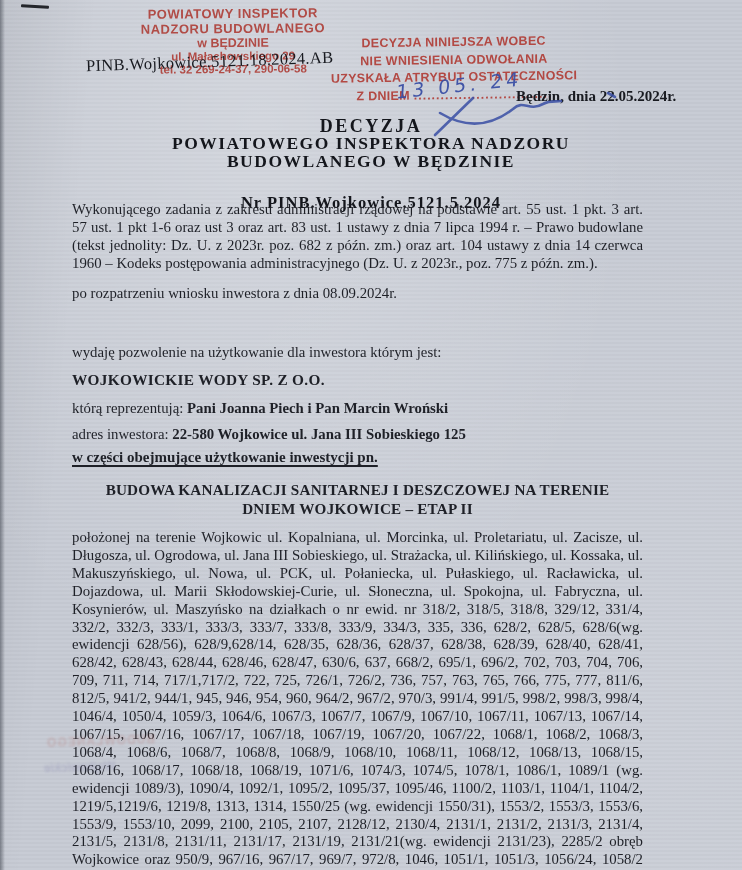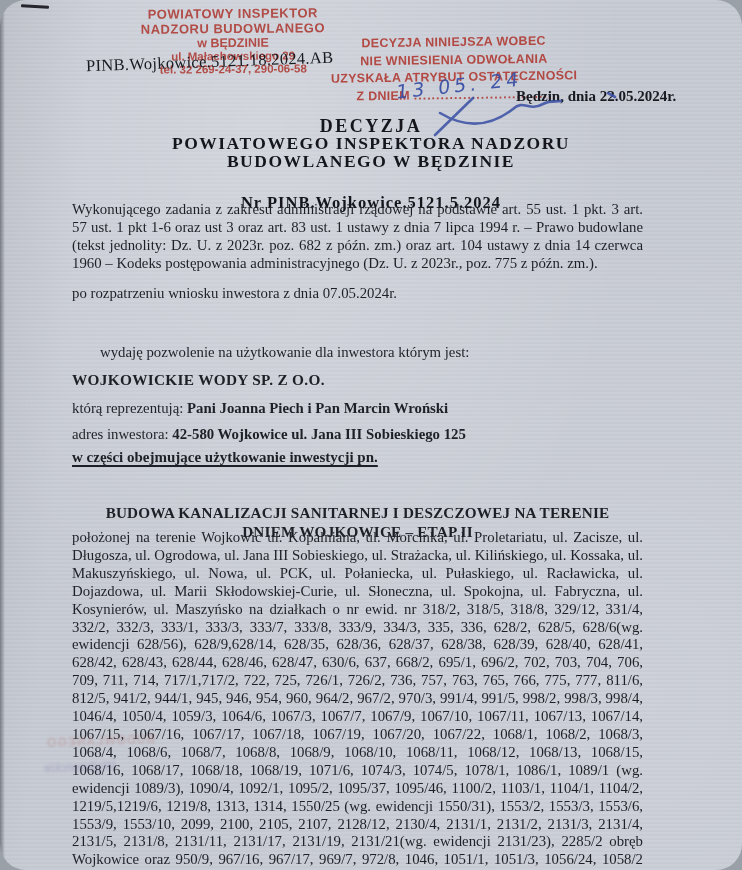--- a/index.html
+++ b/index.html
@@ -6,21 +6,20 @@
   body{background:#9aa0a8;font-family:"Liberation Serif","DejaVu Serif",serif;}
   .page{
     position:relative;width:742px;height:870px;overflow:hidden;
     background-color:#c7cbd4;
     background-image:
       radial-gradient(ellipse at 35% 15%, rgba(255,255,255,0.22), transparent 55%),
       radial-gradient(ellipse at 85% 80%, rgba(255,255,255,0.10), transparent 60%),
       linear-gradient(95deg, rgba(0,0,0,0.06), transparent 12%),
       repeating-linear-gradient(180deg, rgba(255,255,255,0.025) 0 2px, rgba(0,0,0,0.018) 2px 4px);
     color:#1e2027;
-    border-radius:26px;
   }
   .edge-left{position:absolute;left:0;top:0;bottom:0;width:5px;
     background:linear-gradient(90deg, rgba(60,65,75,0.55), rgba(60,65,75,0.0));}
   .staple{position:absolute;left:21px;top:5px;width:28px;height:3px;background:#24262b;transform:rotate(3deg);border-radius:1px;}
 
   
   .stamp-office{position:absolute;left:103px;top:6px;width:260px;text-align:center;
     color:#ad3a33;font-family:"Liberation Sans","DejaVu Sans",sans-serif;font-weight:700;
     opacity:0.88;transform:rotate(-0.5deg);}
   .stamp-office .l1,.stamp-office .l2{font-size:13px;line-height:15px;letter-spacing:0.5px;}
@@ -52,26 +51,26 @@
   .title-block .t2,.title-block .t3{font-size:17.5px;line-height:17.5px;letter-spacing:1.5px;}
   .title-block .t4{font-size:16.5px;line-height:17.5px;letter-spacing:1px;margin-top:24px;}
 
   
   .blk{position:absolute;left:72px;width:571px;font-size:14.8px;line-height:18.1px;color:#1e2027;}
   .just{text-align:justify;}
   .b{font-weight:700;}
   .para-legal{top:200px;}
   .p-request{top:284px;}
   .p-registry{top:311px;}
-  .p-grant{top:343px;margin-left:28px;}
+  .p-grant{top:343px;}
   .p-investor{top:371px;font-weight:700;font-size:15.3px;letter-spacing:0.3px;}
   .p-repr{top:399px;}
   .p-address{top:425px;}
   .p-scope{top:448px;font-weight:700;font-size:15px;text-decoration:underline;text-underline-offset:3px;text-decoration-thickness:1.5px;}
-  .project-title{top:481px;text-align:center;font-weight:700;font-size:15.2px;line-height:18.5px;letter-spacing:0.2px;margin-top:23px;}
+  .project-title{top:481px;text-align:center;font-weight:700;font-size:15.2px;line-height:18.5px;letter-spacing:0.2px;}
   .para-location{top:529px;line-height:17.9px;}
 
   
   .bleed{position:absolute;transform:scaleX(-1) rotate(2deg);filter:blur(1.3px);
     font-family:"Liberation Sans",sans-serif;font-weight:700;pointer-events:none;white-space:nowrap;}
   .bleed-1{left:46px;top:734px;color:rgba(165,62,50,0.20);font-size:12px;letter-spacing:1px;}
   .bleed-2{left:44px;top:760px;color:rgba(80,70,140,0.17);font-size:12px;font-style:italic;}
 </style>
 </head>
 <body>
@@ -112,30 +111,30 @@
 
   <div class="title-block">
     <div class="t1">DECYZJA</div>
     <div class="t2">POWIATOWEGO INSPEKTORA NADZORU</div>
     <div class="t3">BUDOWLANEGO W BĘDZINIE</div>
     <div class="t4">Nr PINB.Wojkowice.5121.5.2024</div>
   </div>
 
   <div class="blk just para-legal">Wykonującego zadania z zakresu administracji rządowej na podstawie art. 55 ust. 1  pkt. 3 art. 57 ust. 1 pkt 1-6 oraz ust 3 oraz art. 83 ust. 1 ustawy z dnia 7 lipca 1994 r. – Prawo budowlane (tekst jednolity: Dz. U. z 2023r. poz. 682 z późn. zm.) oraz art. 104 ustawy z dnia 14 czerwca 1960 – Kodeks postępowania administracyjnego (Dz. U. z  2023r., poz. 775 z późn. zm.).</div>
 
-  <div class="blk p-request">po rozpatrzeniu wniosku inwestora z dnia 07.05.2024r.</div>
+  <div class="blk p-request">po rozpatrzeniu wniosku inwestora z dnia 08.09.2024r.</div>
 
 
   <div class="blk p-grant">wydaję pozwolenie na użytkowanie dla inwestora którym jest:</div>
 
   <div class="blk p-investor">WOJKOWICKIE WODY SP. Z O.O.</div>
 
   <div class="blk p-repr"><span>którą reprezentują: </span><span class="b">Pani Joanna Piech i Pan Marcin Wroński</span></div>
 
-  <div class="blk p-address"><span>adres inwestora: </span><span class="b">42-580 Wojkowice ul. Jana III Sobieskiego 125</span></div>
+  <div class="blk p-address"><span>adres inwestora: </span><span class="b">22-580 Wojkowice ul. Jana III Sobieskiego 125</span></div>
 
   <div class="blk p-scope">w części obejmujące użytkowanie inwestycji pn.</div>
 
   <div class="blk project-title">
     <div>BUDOWA KANALIZACJI SANITARNEJ I DESZCZOWEJ NA TERENIE</div>
     <div>DNIEM WOJKOWICE – ETAP II</div>
   </div>
 
   <div class="blk just para-location">położonej na terenie Wojkowic ul. Kopalniana, ul. Morcinka, ul. Proletariatu, ul. Zacisze, ul. Długosza, ul. Ogrodowa, ul. Jana III Sobieskiego, ul. Strażacka, ul. Kilińskiego, ul. Kossaka, ul. Makuszyńskiego, ul. Nowa, ul. PCK, ul. Połaniecka, ul. Pułaskiego, ul. Racławicka, ul. Dojazdowa, ul. Marii Skłodowskiej-Curie, ul. Słoneczna, ul. Spokojna, ul. Fabryczna, ul. Kosynierów, ul. Maszyńsko na działkach o nr ewid. nr 318/2, 318/5, 318/8, 329/12, 331/4, 332/2, 332/3, 333/1, 333/3, 333/7, 333/8, 333/9, 334/3, 335, 336, 628/2, 628/5, 628/6(wg. ewidencji 628/56), 628/9,628/14, 628/35, 628/36, 628/37, 628/38, 628/39, 628/40, 628/41, 628/42, 628/43, 628/44, 628/46, 628/47, 630/6, 637, 668/2, 695/1, 696/2, 702, 703, 704, 706, 709, 711, 714, 717/1,717/2, 722, 725, 726/1, 726/2, 736, 757, 763, 765, 766, 775, 777, 811/6, 812/5, 941/2, 944/1, 945, 946, 954, 960, 964/2, 967/2, 970/3, 991/4, 991/5, 998/2, 998/3, 998/4, 1046/4, 1050/4, 1059/3, 1064/6, 1067/3, 1067/7, 1067/9, 1067/10, 1067/11, 1067/13, 1067/14, 1067/15, 1067/16, 1067/17, 1067/18, 1067/19, 1067/20, 1067/22, 1068/1, 1068/2, 1068/3, 1068/4, 1068/6, 1068/7, 1068/8, 1068/9, 1068/10, 1068/11, 1068/12, 1068/13, 1068/15, 1068/16, 1068/17, 1068/18, 1068/19, 1071/6, 1074/3, 1074/5, 1078/1, 1086/1, 1089/1 (wg. ewidencji 1089/3), 1090/4, 1092/1, 1095/2, 1095/37, 1095/46, 1100/2, 1103/1, 1104/1, 1104/2, 1219/5,1219/6, 1219/8, 1313, 1314, 1550/25 (wg. ewidencji 1550/31), 1553/2, 1553/3, 1553/6, 1553/9, 1553/10, 2099, 2100, 2105, 2107, 2128/12, 2130/4, 2131/1, 2131/2, 2131/3, 2131/4, 2131/5, 2131/8, 2131/11, 2131/17, 2131/19, 2131/21(wg. ewidencji 2131/23), 2285/2 obręb Wojkowice oraz  950/9, 967/16, 967/17, 969/7, 972/8, 1046, 1051/1, 1051/3, 1056/24, 1058/2 obręb Żychcice</div>
 

